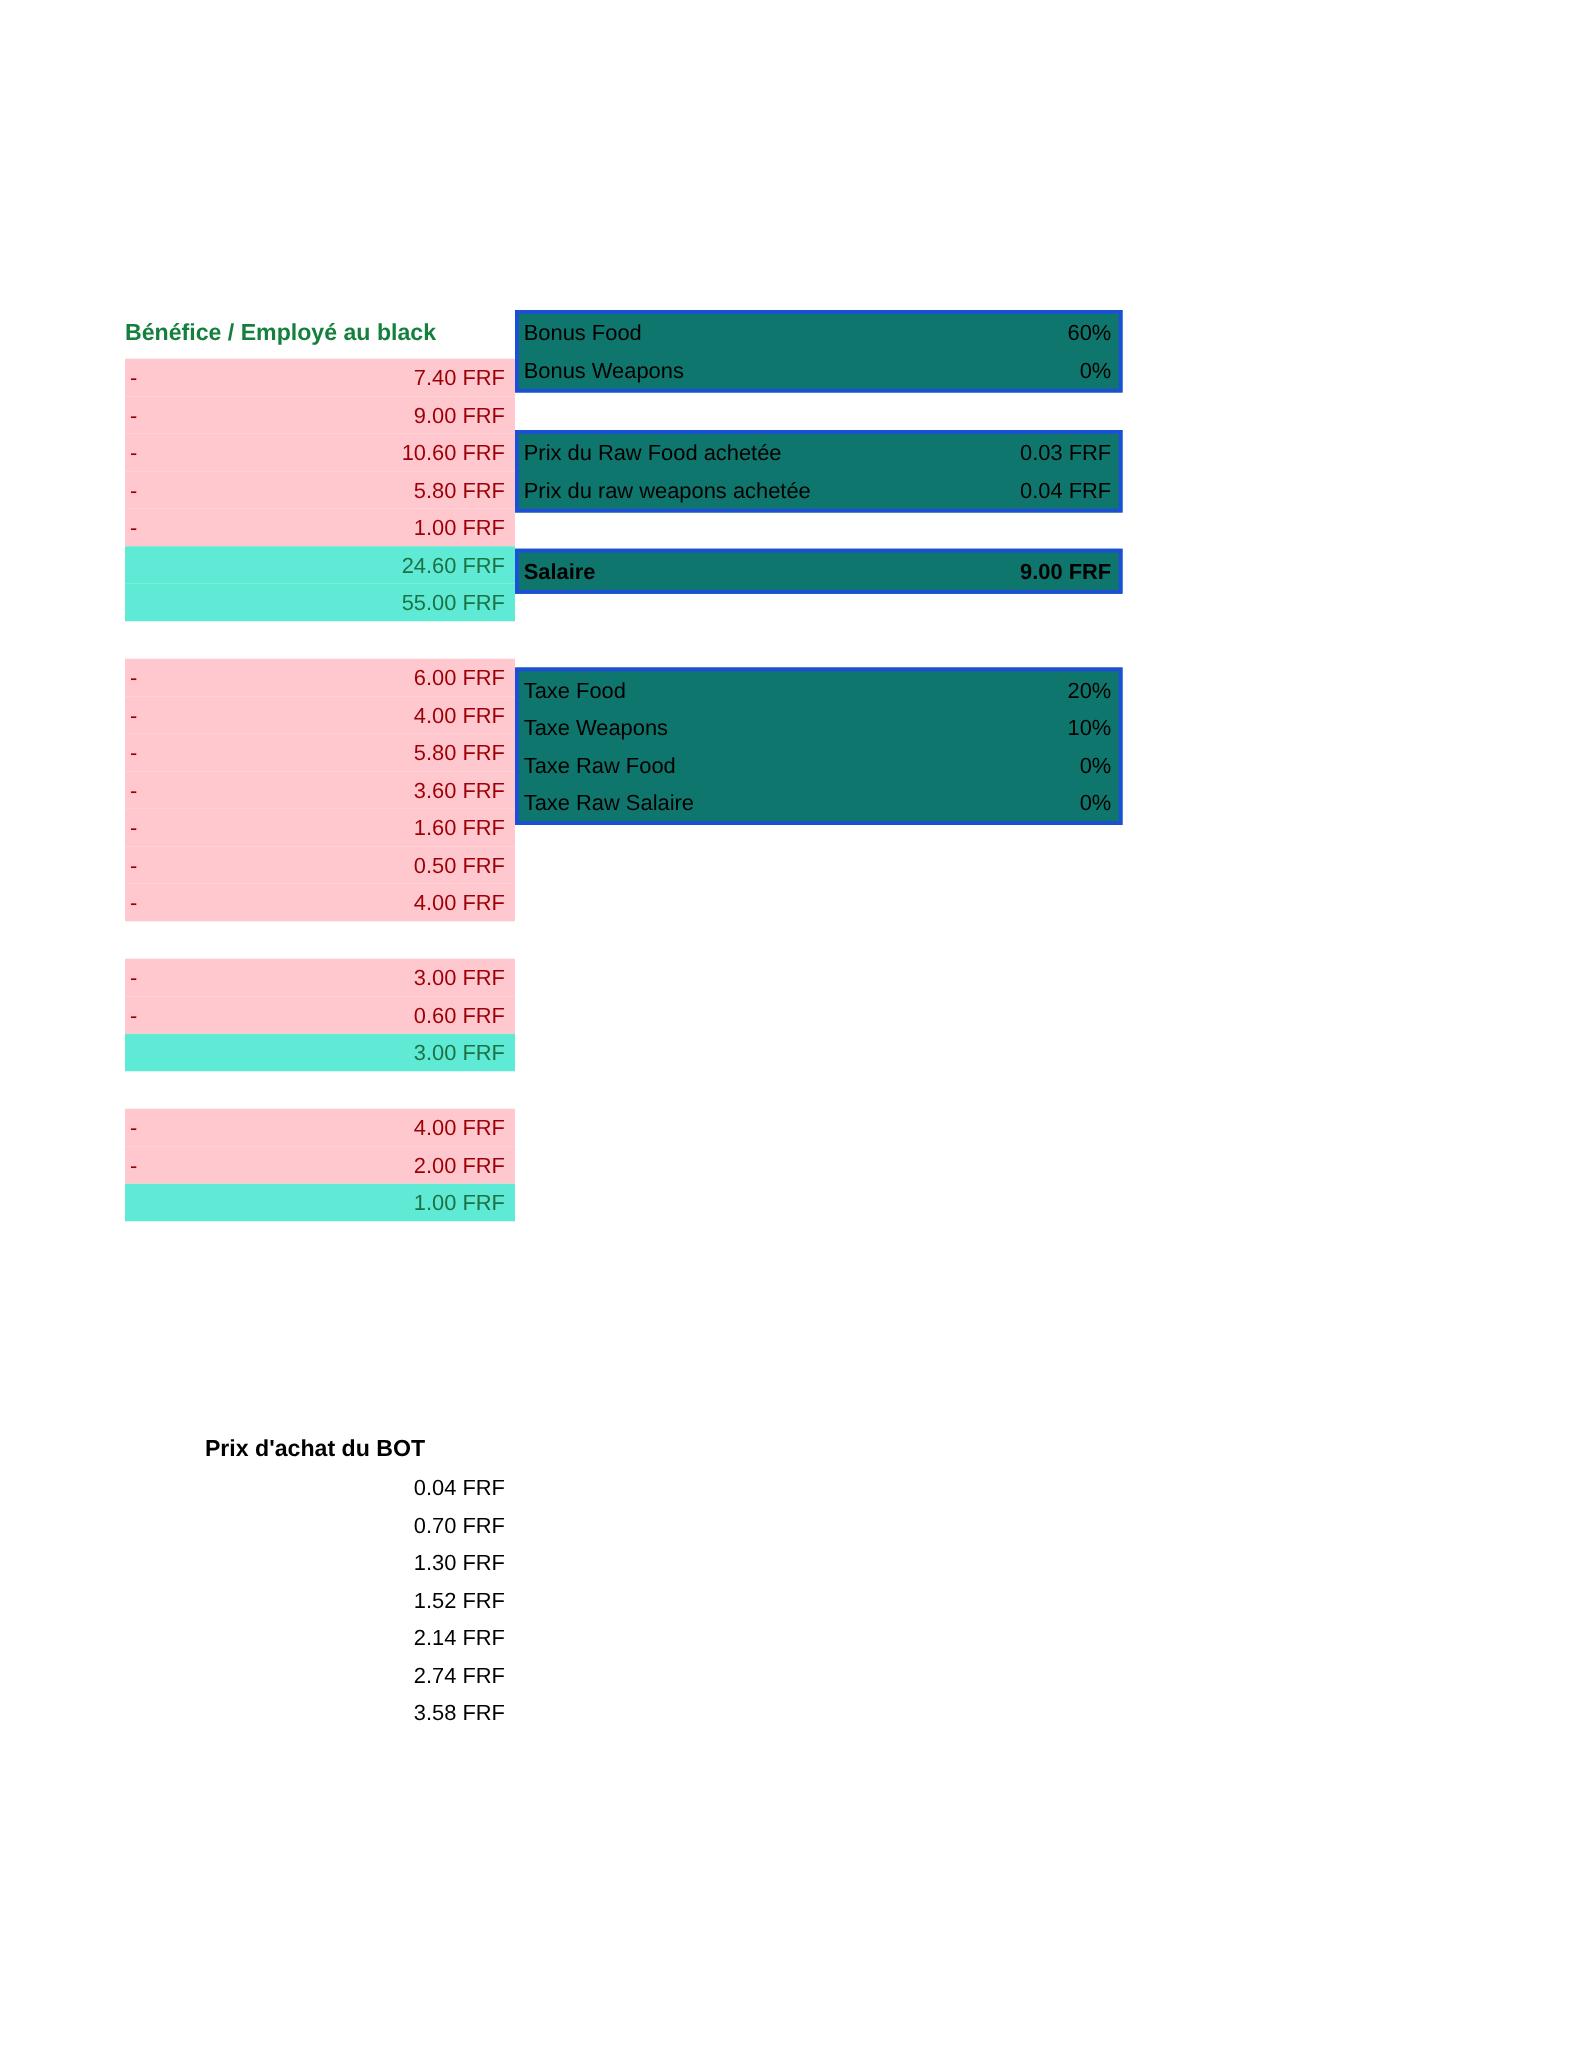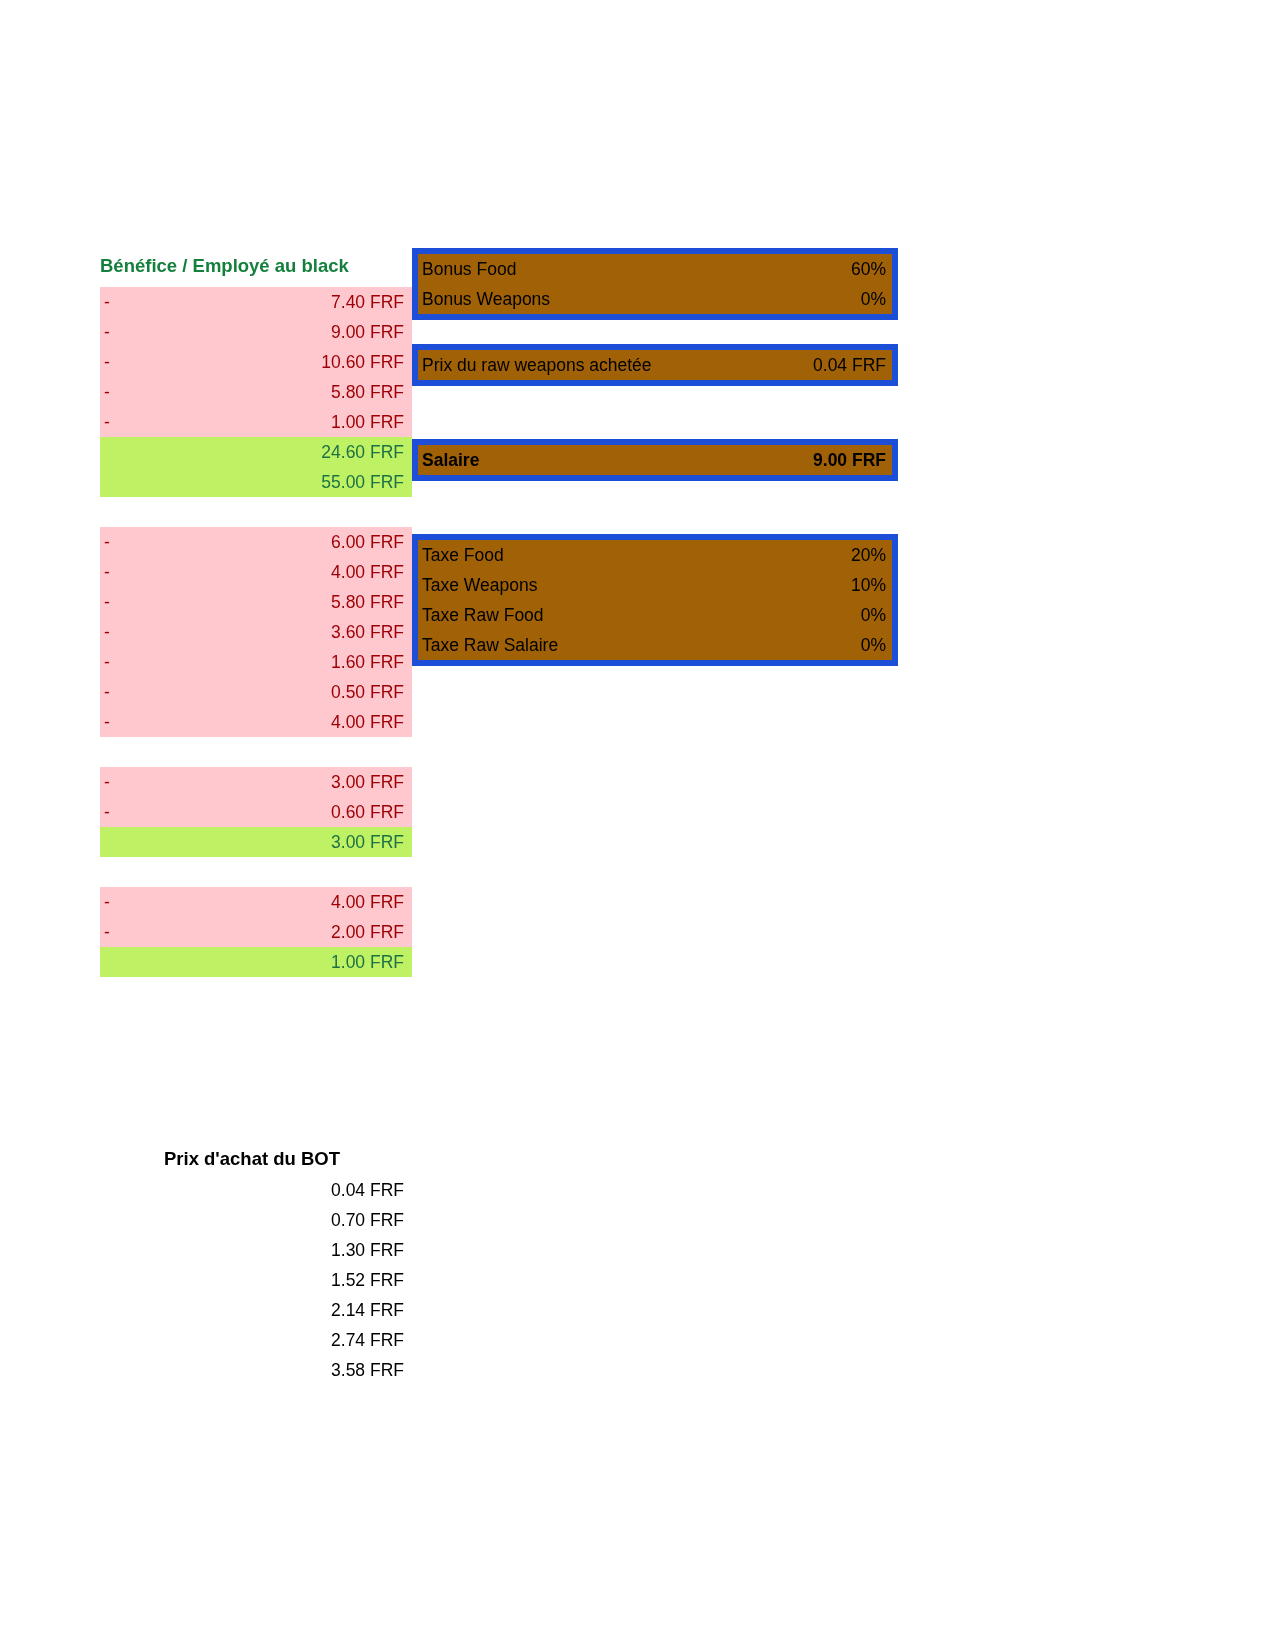--- a/index.html
+++ b/index.html
@@ -52,31 +52,31 @@
     display: block;
     text-align: right;
     padding-right: 8px;
     line-height: 30px;
   }
   .neg {
     background: #ffc7ce;
     color: #9c0006;
   }
   .pos {
-    background: #bef264;
+    background: #5eead4;
     color: #1e7145;
   }
 
   
   .panel {
     position: absolute;
     left: 412px;
     width: 486px;
-    border: 6px solid #1d4ed8;
-    background: #a16207;
+    border: 3px solid #1d4ed8;
+    background: #0f766e;
     box-sizing: border-box;
   }
   .panel-row {
     position: relative;
     height: 30px;
     line-height: 30px;
     font-size: 17.5px;
     color: #000;
     box-sizing: border-box;
   }
@@ -229,20 +229,24 @@
     <div class="panel-row">
       <span class="p-label">Bonus Food</span>
       <span class="p-value">60%</span>
     </div>
     <div class="panel-row">
       <span class="p-label">Bonus Weapons</span>
       <span class="p-value">0%</span>
     </div>
   </div>
 <div class="panel" id="panel-prix">
+    <div class="panel-row">
+      <span class="p-label">Prix du Raw Food achetée</span>
+      <span class="p-value">0.03 FRF</span>
+    </div>
     <div class="panel-row">
       <span class="p-label">Prix du raw weapons achetée</span>
       <span class="p-value">0.04 FRF</span>
     </div>
   </div>
 <div class="panel" id="panel-salaire">
     <div class="panel-row">
       <span class="p-label">Salaire</span>
       <span class="p-value">9.00 FRF</span>
     </div>

